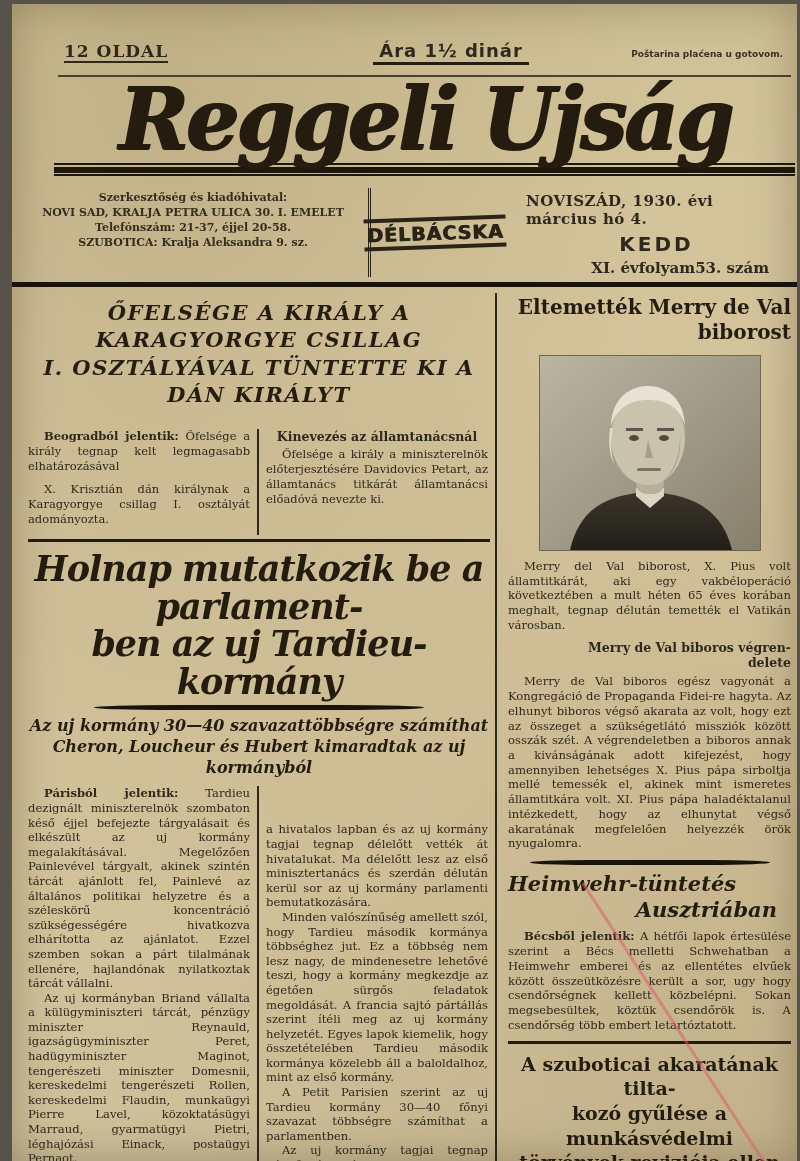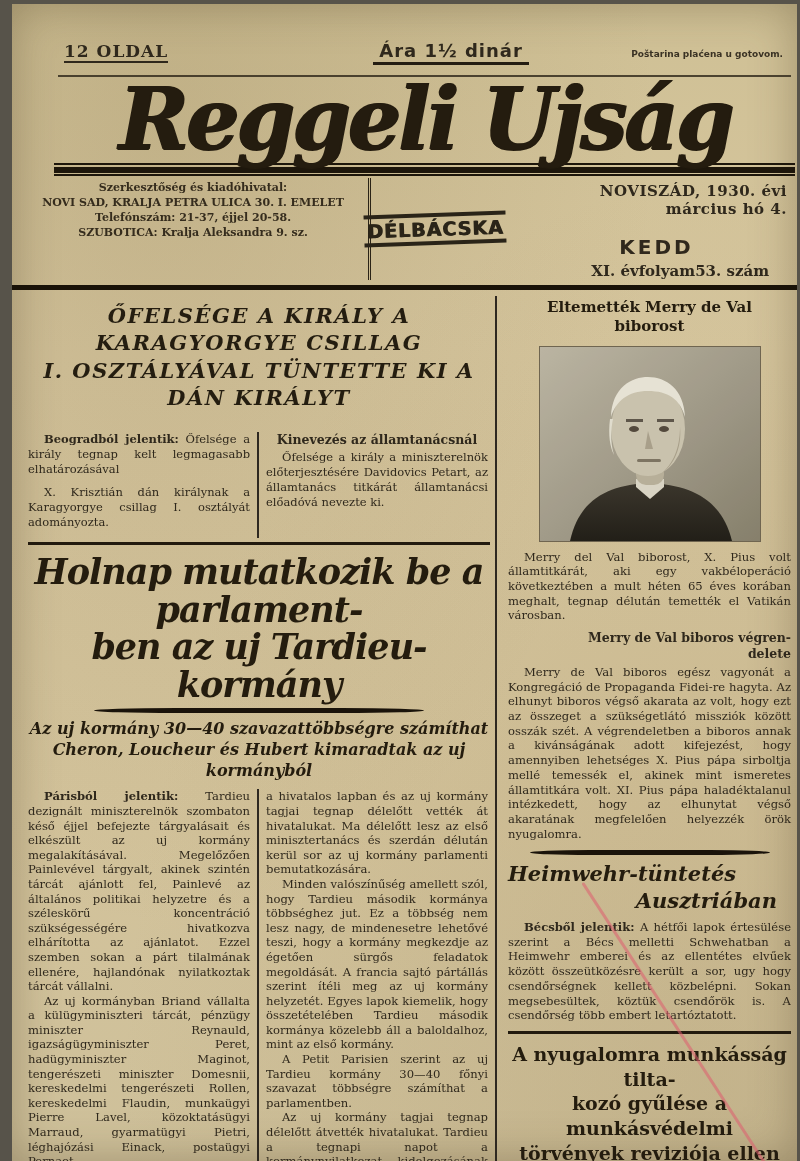--- a/index.html
+++ b/index.html
@@ -29,29 +29,29 @@
     font-size:84px; font-weight:bold; font-style:italic; line-height:1.0;
     letter-spacing:-3px; color:#241c0f; transform:scaleY(1.02);
     text-shadow:2px 0 0 #241c0f, 1px 1px 0 #241c0f;
     padding:0 0 2px 0;
   }
   .mast-band { margin:0 2px; height:13px;
     background:linear-gradient(180deg,#1d160b 0 2px, transparent 2px 4px, #1d160b 4px 10px, transparent 10px 11px, #1d160b 11px 13px);
   }
 
   
-  .headrow { display:flex; align-items:stretch; padding:2px 6px 5px 16px; }
+  .headrow { display:flex; align-items:stretch; padding:12px 6px 5px 16px; }
   .office { width:330px; text-align:center; font-size:11px; font-weight:bold; line-height:1.35; color:#352c1d; padding-top:3px; }
   .stamp-wrap { width:132px; border-left:3px double #2a2316; display:flex; align-items:center; justify-content:center; margin-left:10px; }
   .stamp { transform:rotate(-2deg); border-top:4px solid #2a2418; border-bottom:4px solid #2a2418;
            font-family:"DejaVu Sans", sans-serif; font-weight:bold; font-size:19px; letter-spacing:1px;
            color:#2a2418; padding:1px 3px; text-shadow:1px 0 0 #2a2418; }
   .datebox { flex:1; padding:4px 4px 0 26px; }
-  .date-line { font-weight:bold; font-size:15px; letter-spacing:.5px;text-align:right; }
-  .day { font-family:"DejaVu Sans", sans-serif; font-weight:bold; font-size:20px; letter-spacing:3px; text-align:center; margin-top:17px; }
+  .date-line { font-weight:bold; font-size:15px; letter-spacing:.5px; }
+  .day { font-family:"DejaVu Sans", sans-serif; font-weight:bold; font-size:20px; letter-spacing:3px; text-align:center; margin-top:4px; }
   .vol-row { display:flex; justify-content:flex-end; font-weight:bold; font-size:15px; margin-top:3px; padding-right:18px; }
 
   .rule-thick { height:5px; background:#191208; }
   .rule-med { height:3px; background:#221a0e; }
 
   
   .main { display:flex; padding:6px 4px 0 16px; }
   .col-main { width:462px; }
   .vsep { width:2px; background:#2e2820; margin:0 5px; }
   .col-right { flex:1; padding:2px 2px 0 6px; }
@@ -66,21 +66,21 @@
   .tardieu-head { font-weight:bold; font-style:italic; font-size:35px; line-height:1.08; text-align:center; letter-spacing:-1px; color:#241c0e; margin-top:8px; }
   .taper { height:5px; background:#1a130a; border-radius:50%/100%; margin:4px auto 6px auto; }
   .subhead { font-weight:bold; font-style:italic; font-size:16px; line-height:1.3; text-align:center; color:#241c0e; }
 
   .bodycols { display:flex; margin-top:8px; }
   .bc { width:222px; font-size:11.6px; line-height:1.26; text-align:justify; }
   .bc p, .sc p { text-indent:16px; }
   .dateline { font-weight:bold; }
 
   
-  .merry-head { font-weight:bold; font-size:15px; line-height:1.25; text-align:center; color:#241c0e; }
+  .merry-head { font-weight:bold; font-size:20px; line-height:1.25; text-align:right; color:#241c0e; }
   .photo { width:222px; height:196px; margin:10px auto 8px auto; border:1px solid #6f6550;
            box-shadow:0 0 8px rgba(60,45,20,.35) inset; }
   .rc-text { font-size:11.6px; line-height:1.27; text-align:justify; }
   .rc-text p { text-indent:16px; }
   .rc-subhead { font-weight:bold; font-size:12.5px; text-align:right; margin:7px 0 3px 0; }
   .heim-head { font-weight:bold; font-style:italic; font-size:21px; line-height:1.25; color:#241c0e; margin:6px 0 6px 0; }
   .heim-l2 { text-align:right; padding-right:14px; }
   .subotica-head { font-weight:bold; font-size:19px; line-height:1.3; text-align:center; color:#241c0e; margin:8px 0 6px 0; }
 
   .scanline { position:absolute; left:572px; top:878px; width:345px; height:3px;
@@ -159,21 +159,21 @@
       </div>
 
       <div class="bodycols">
         <div class="bc">
           <p><span class="dateline">Párisból jelentik:</span> <span>Tardieu dezignált miniszterelnök szombaton késő éjjel befejezte tárgyalásait és elkészült az uj kormány megalakításával. Megelőzően Painlevével tárgyalt, akinek szintén tárcát ajánlott fel, Painlevé az általános politikai helyzetre és a széleskörű koncentráció szükségességére hivatkozva elhárította az ajánlatot. Ezzel szemben sokan a párt tilalmának ellenére, hajlandónak nyilatkoztak tárcát vállalni.</span></p>
           <p>Az uj kormányban Briand vállalta a külügyminiszteri tárcát, pénzügy miniszter Reynauld, igazságügyminiszter Peret, hadügyminiszter Maginot, tengerészeti miniszter Domesnii, kereskedelmi tengerészeti Rollen, kereskedelmi Flaudin, munkaügyi Pierre Lavel, közoktatásügyi Marraud, gyarmatügyi Pietri, léghajózási Einack, postaügyi Pernaot.</p>
           <p>Tardieu előző kormányának tagjai közül kimaradt többek között Cheron pénzügyminiszter, Loucheur munkaügyi miniszter és Hubert igazságügyminiszter. Az uj miniszterelnök tegnap délben mutatta be az uj kormány tagjait a köztársaság elnökének, akinek elnökletével nyomban rövid kormányértekezletet tartottak. A kinevezésekről szóló kéziratok tegnap jelentek meg</p>
         </div>
         <div class="ivsep"></div>
         <div class="bc">
-          <p style="text-indent:0;">a hivatalos lapban és az uj kormány tagjai tegnap délelőtt vették át hivatalukat. Ma délelőtt lesz az első minisztertanács és szerdán délután kerül sor az uj kormány parlamenti bemutatkozására.</p>
+          <p style="text-indent:0;margin-top:36px;">a hivatalos lapban és az uj kormány tagjai tegnap délelőtt vették át hivatalukat. Ma délelőtt lesz az első minisztertanács és szerdán délután kerül sor az uj kormány parlamenti bemutatkozására.</p>
           <p>Minden valószínűség amellett szól, hogy Tardieu második kormánya többséghez jut. Ez a többség nem lesz nagy, de mindenesetre lehetővé teszi, hogy a kormány megkezdje az égetően sürgős feladatok megoldását. A francia sajtó pártállás szerint ítéli meg az uj kormány helyzetét. Egyes lapok kiemelik, hogy összetételében Tardieu második kormánya közelebb áll a baloldalhoz, mint az első kormány.</p>
           <p>A Petit Parisien szerint az uj Tardieu kormány 30—40 főnyi szavazat többségre számíthat a parlamentben.</p>
           <p>Az uj kormány tagjai tegnap délelőtt átvették hivatalukat. Tardieu a tegnapi napot a kormánynyilatkozat kidolgozásának szentelte. A nyilatkozat szövegét a ma délelőtti minisztertanács vitatja meg. A kormánynyilatkozatban mint beavatott helyen tudják, kiemelkedő szerep jut a gazdasági válság problémájának. Tardieu a költségvetés egyensulyának megóvása mellett, széleskörű adókönnyítéseket tervez.</p>
         </div>
       </div>
 
     </div>
 
     <div class="vsep"></div>
 
@@ -237,21 +237,21 @@
         <div>Heimwehr-tüntetés</div>
         <div class="heim-l2">Ausztriában</div>
       </div>
       <div class="rc-text">
         <p><span class="dateline">Bécsből jelentik:</span> <span>A hétfői lapok értesülése szerint a Bécs melletti Schwehatban a Heimwehr emberei és az ellentétes elvűek között összeütközésre került a sor, ugy hogy csendőrségnek kellett közbelépni. Sokan megsebesültek, köztük csendőrök is. A csendőrség több embert letartóztatott.</span></p>
       </div>
 
       <div class="rule-med" style="margin:8px 0 0 0;"></div>
 
       <div class="subotica-head">
-        <div>A nyugalomra munkásság tilta-</div>
+        <div>A szuboticai akaratának tilta-</div>
         <div>kozó gyűlése a munkásvédelmi</div>
         <div>törvények reviziója ellen</div>
       </div>
 
     </div>
   </div>
 
   <div class="scanline"></div>
 </div>
 

